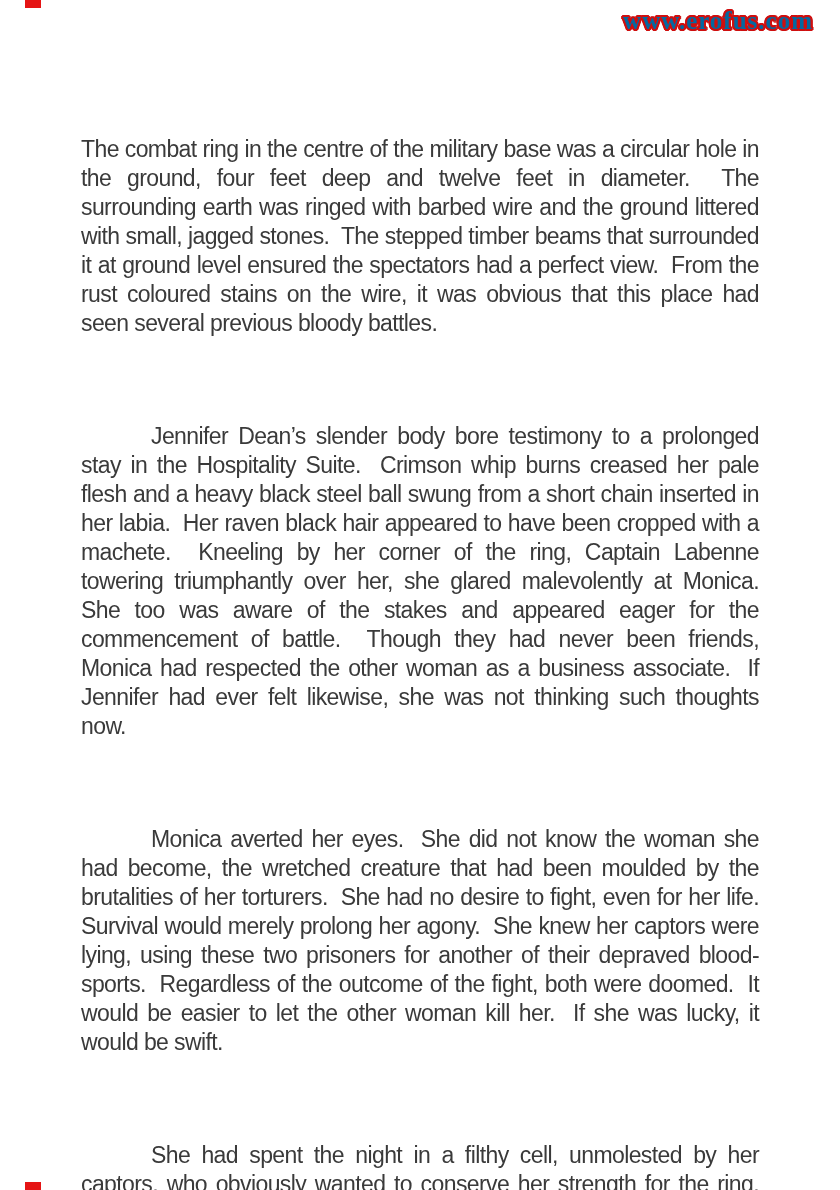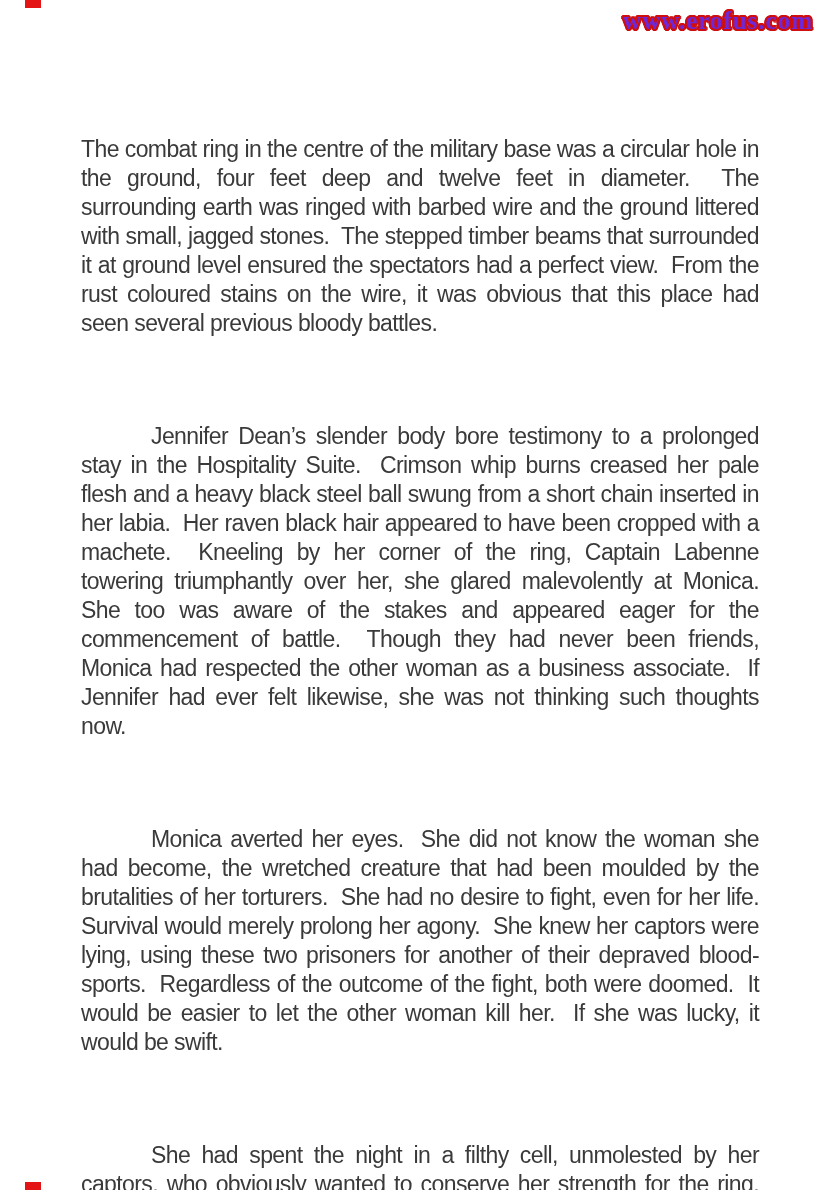--- a/index.html
+++ b/index.html
@@ -19,21 +19,21 @@
     font-family: "Liberation Sans", sans-serif;
   }
   .watermark {
     position: absolute;
     top: 7px;
     right: 27px;
     font-family: "Liberation Serif", serif;
     font-weight: bold;
     font-size: 25px;
     letter-spacing: 1px;
-    color: #6d28d9;
+    color: #0369a1;
     text-shadow:
       -2px -1px 0 #cf0f0f,  2px -1px 0 #cf0f0f,
       -2px  1px 0 #cf0f0f,  2px  1px 0 #cf0f0f,
       -1px -2px 0 #cf0f0f,  1px -2px 0 #cf0f0f,
       -1px  2px 0 #cf0f0f,  1px  2px 0 #cf0f0f,
       -2px  0   0 #cf0f0f,  2px  0   0 #cf0f0f,
        0   -2px 0 #cf0f0f,  0    2px 0 #cf0f0f;
     white-space: nowrap;
   }
   .crop-mark {

